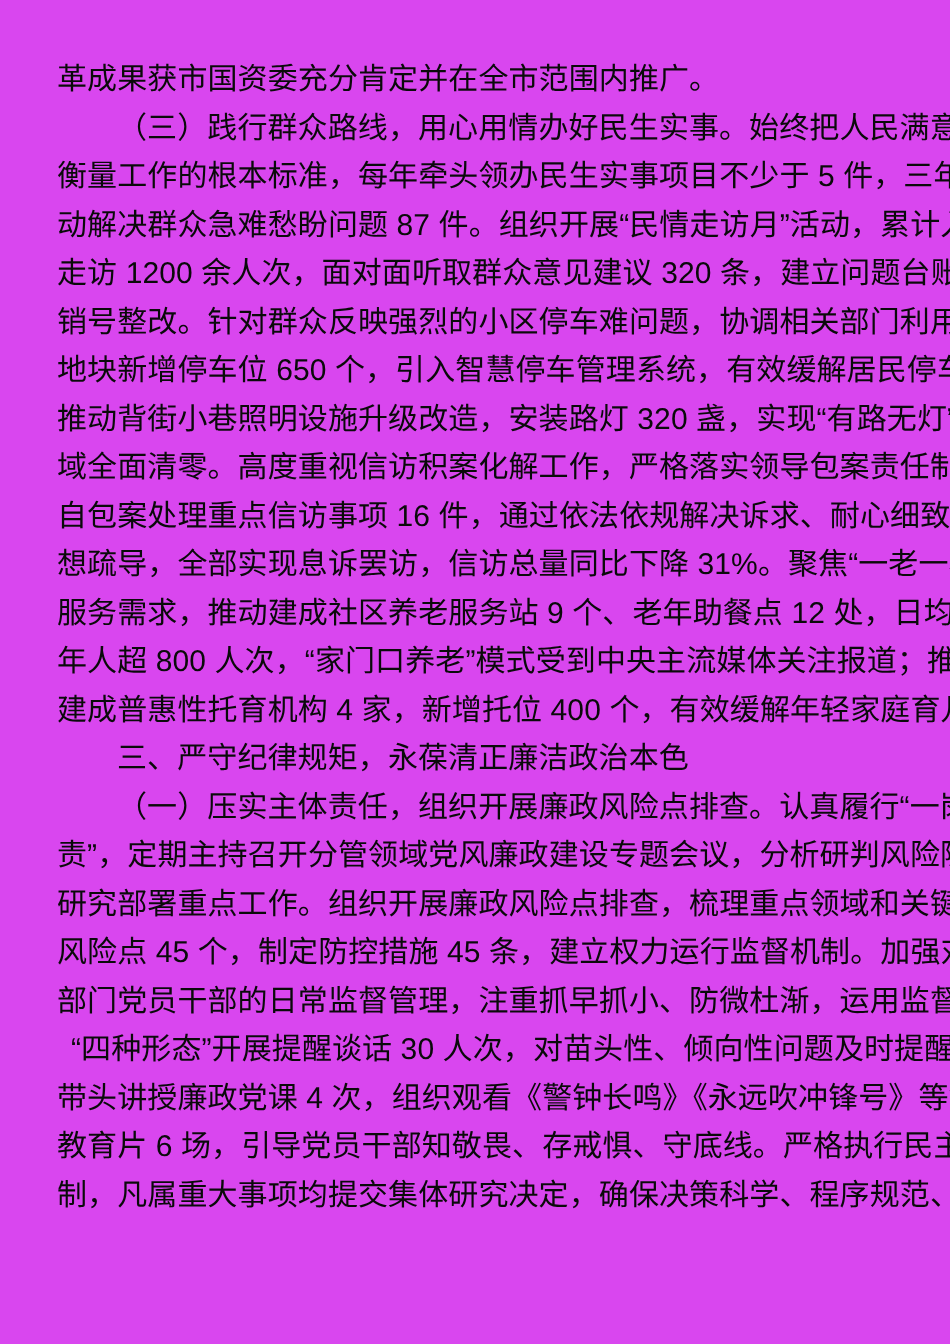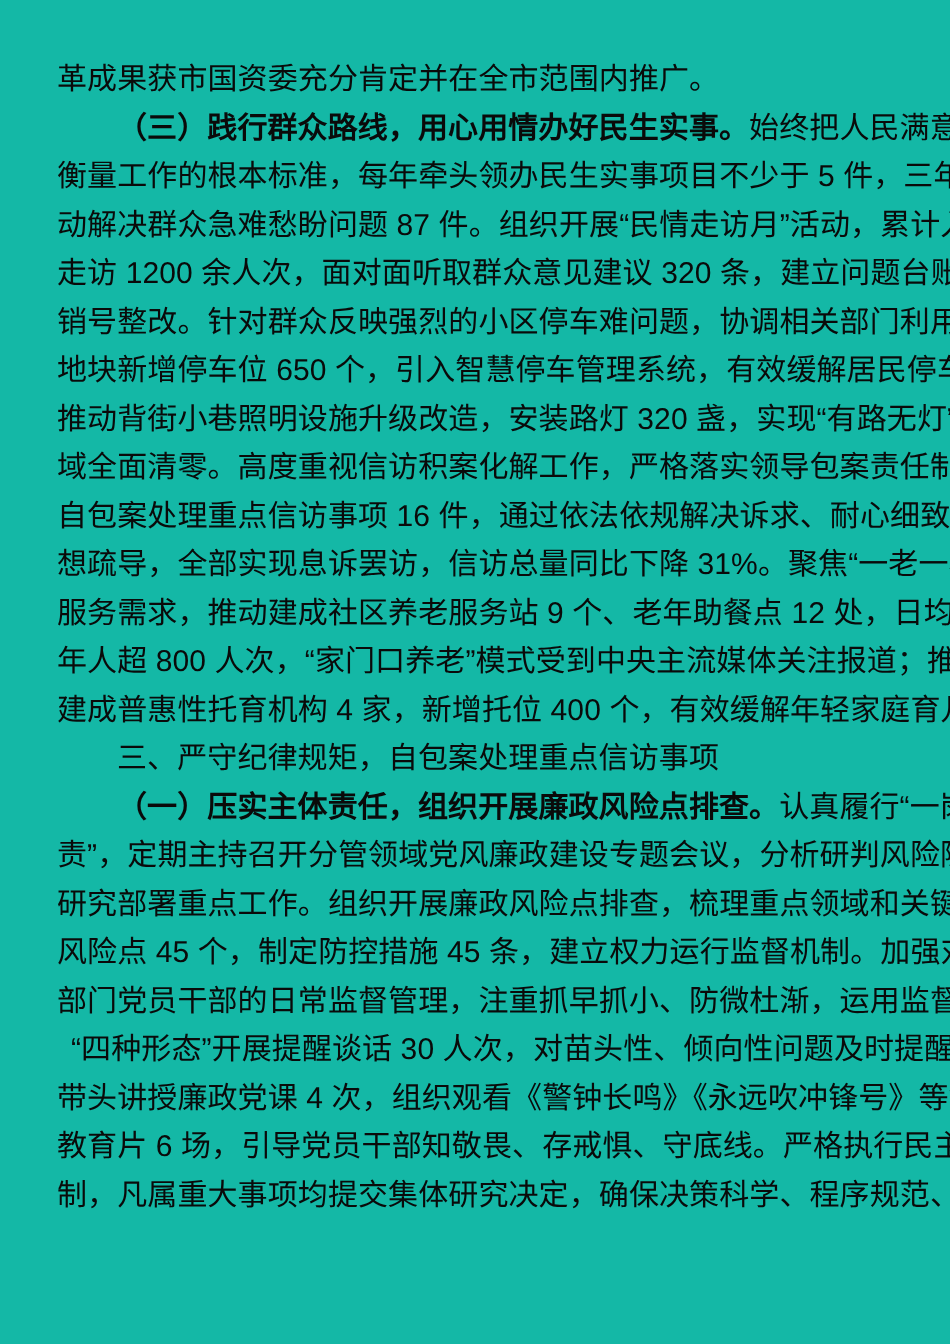--- a/index.html
+++ b/index.html
@@ -8,21 +8,21 @@
     padding: 0;
     background: #ffffff;
   }
   body {
     font-family: "Liberation Sans", "DejaVu Sans", sans-serif;
   }
   .page {
     position: relative;
     width: 950px;
     height: 1344px;
-    background: #14b8a6;
+    background: #d946ef;
     overflow: hidden;
     box-sizing: border-box;
   }
   .doc-body {
     position: absolute;
     left: 57px;
     top: 56px;
     width: 836px;
   }
   
@@ -30,21 +30,21 @@
     font-size: 30px;
     line-height: 48.5px;
     color: #0a0a0a;
     letter-spacing: 0.1px;
     white-space: pre;
     font-weight: 400;
     text-rendering: geometricPrecision;
   }
   
   .line .b {
-    font-weight: 700;
+    font-weight: 400;
   }
   .line .r {
     font-weight: 400;
   }
   
   .indent-2 {
     padding-left: 60px;
   }
   .indent-1 {
     padding-left: 14px;
@@ -62,21 +62,21 @@
       <div class="line"><span class="r">走访 1200 余人次，面对面听取群众意见建议 320 条，建立问题台账并逐项</span></div>
       <div class="line"><span class="r">销号整改。针对群众反映强烈的小区停车难问题，协调相关部门利用边角</span></div>
       <div class="line"><span class="r">地块新增停车位 650 个，引入智慧停车管理系统，有效缓解居民停车压力。</span></div>
       <div class="line"><span class="r">推动背街小巷照明设施升级改造，安装路灯 320 盏，实现“有路无灯”区</span></div>
       <div class="line"><span class="r">域全面清零。高度重视信访积案化解工作，严格落实领导包案责任制，亲</span></div>
       <div class="line"><span class="r">自包案处理重点信访事项 16 件，通过依法依规解决诉求、耐心细致做好思</span></div>
       <div class="line"><span class="r">想疏导，全部实现息诉罢访，信访总量同比下降 31%。聚焦“一老一小”</span></div>
       <div class="line"><span class="r">服务需求，推动建成社区养老服务站 9 个、老年助餐点 12 处，日均服务老</span></div>
       <div class="line"><span class="r">年人超 800 人次，“家门口养老”模式受到中央主流媒体关注报道；推动</span></div>
       <div class="line"><span class="r">建成普惠性托育机构 4 家，新增托位 400 个，有效缓解年轻家庭育儿压力。</span></div>
-      <div class="line indent-2"><span class="r">三、严守纪律规矩，自包案处理重点信访事项</span></div>
+      <div class="line indent-2"><span class="r">三、严守纪律规矩，永葆清正廉洁政治本色</span></div>
       <div class="line indent-2"><span class="b">（一）压实主体责任，组织开展廉政风险点排查。</span><span class="r">认真履行“一岗双</span></div>
       <div class="line"><span class="r">责”，定期主持召开分管领域党风廉政建设专题会议，分析研判风险隐患，</span></div>
       <div class="line"><span class="r">研究部署重点工作。组织开展廉政风险点排查，梳理重点领域和关键岗位</span></div>
       <div class="line"><span class="r">风险点 45 个，制定防控措施 45 条，建立权力运行监督机制。加强对分管</span></div>
       <div class="line"><span class="r">部门党员干部的日常监督管理，注重抓早抓小、防微杜渐，运用监督执纪</span></div>
       <div class="line indent-1"><span class="r">“四种形态”开展提醒谈话 30 人次，对苗头性、倾向性问题及时提醒纠正。</span></div>
       <div class="line"><span class="r">带头讲授廉政党课 4 次，组织观看《警钟长鸣》《永远吹冲锋号》等警示</span></div>
       <div class="line"><span class="r">教育片 6 场，引导党员干部知敬畏、存戒惧、守底线。严格执行民主集中</span></div>
       <div class="line"><span class="r">制，凡属重大事项均提交集体研究决定，确保决策科学、程序规范、公开</span></div>
     </div>

